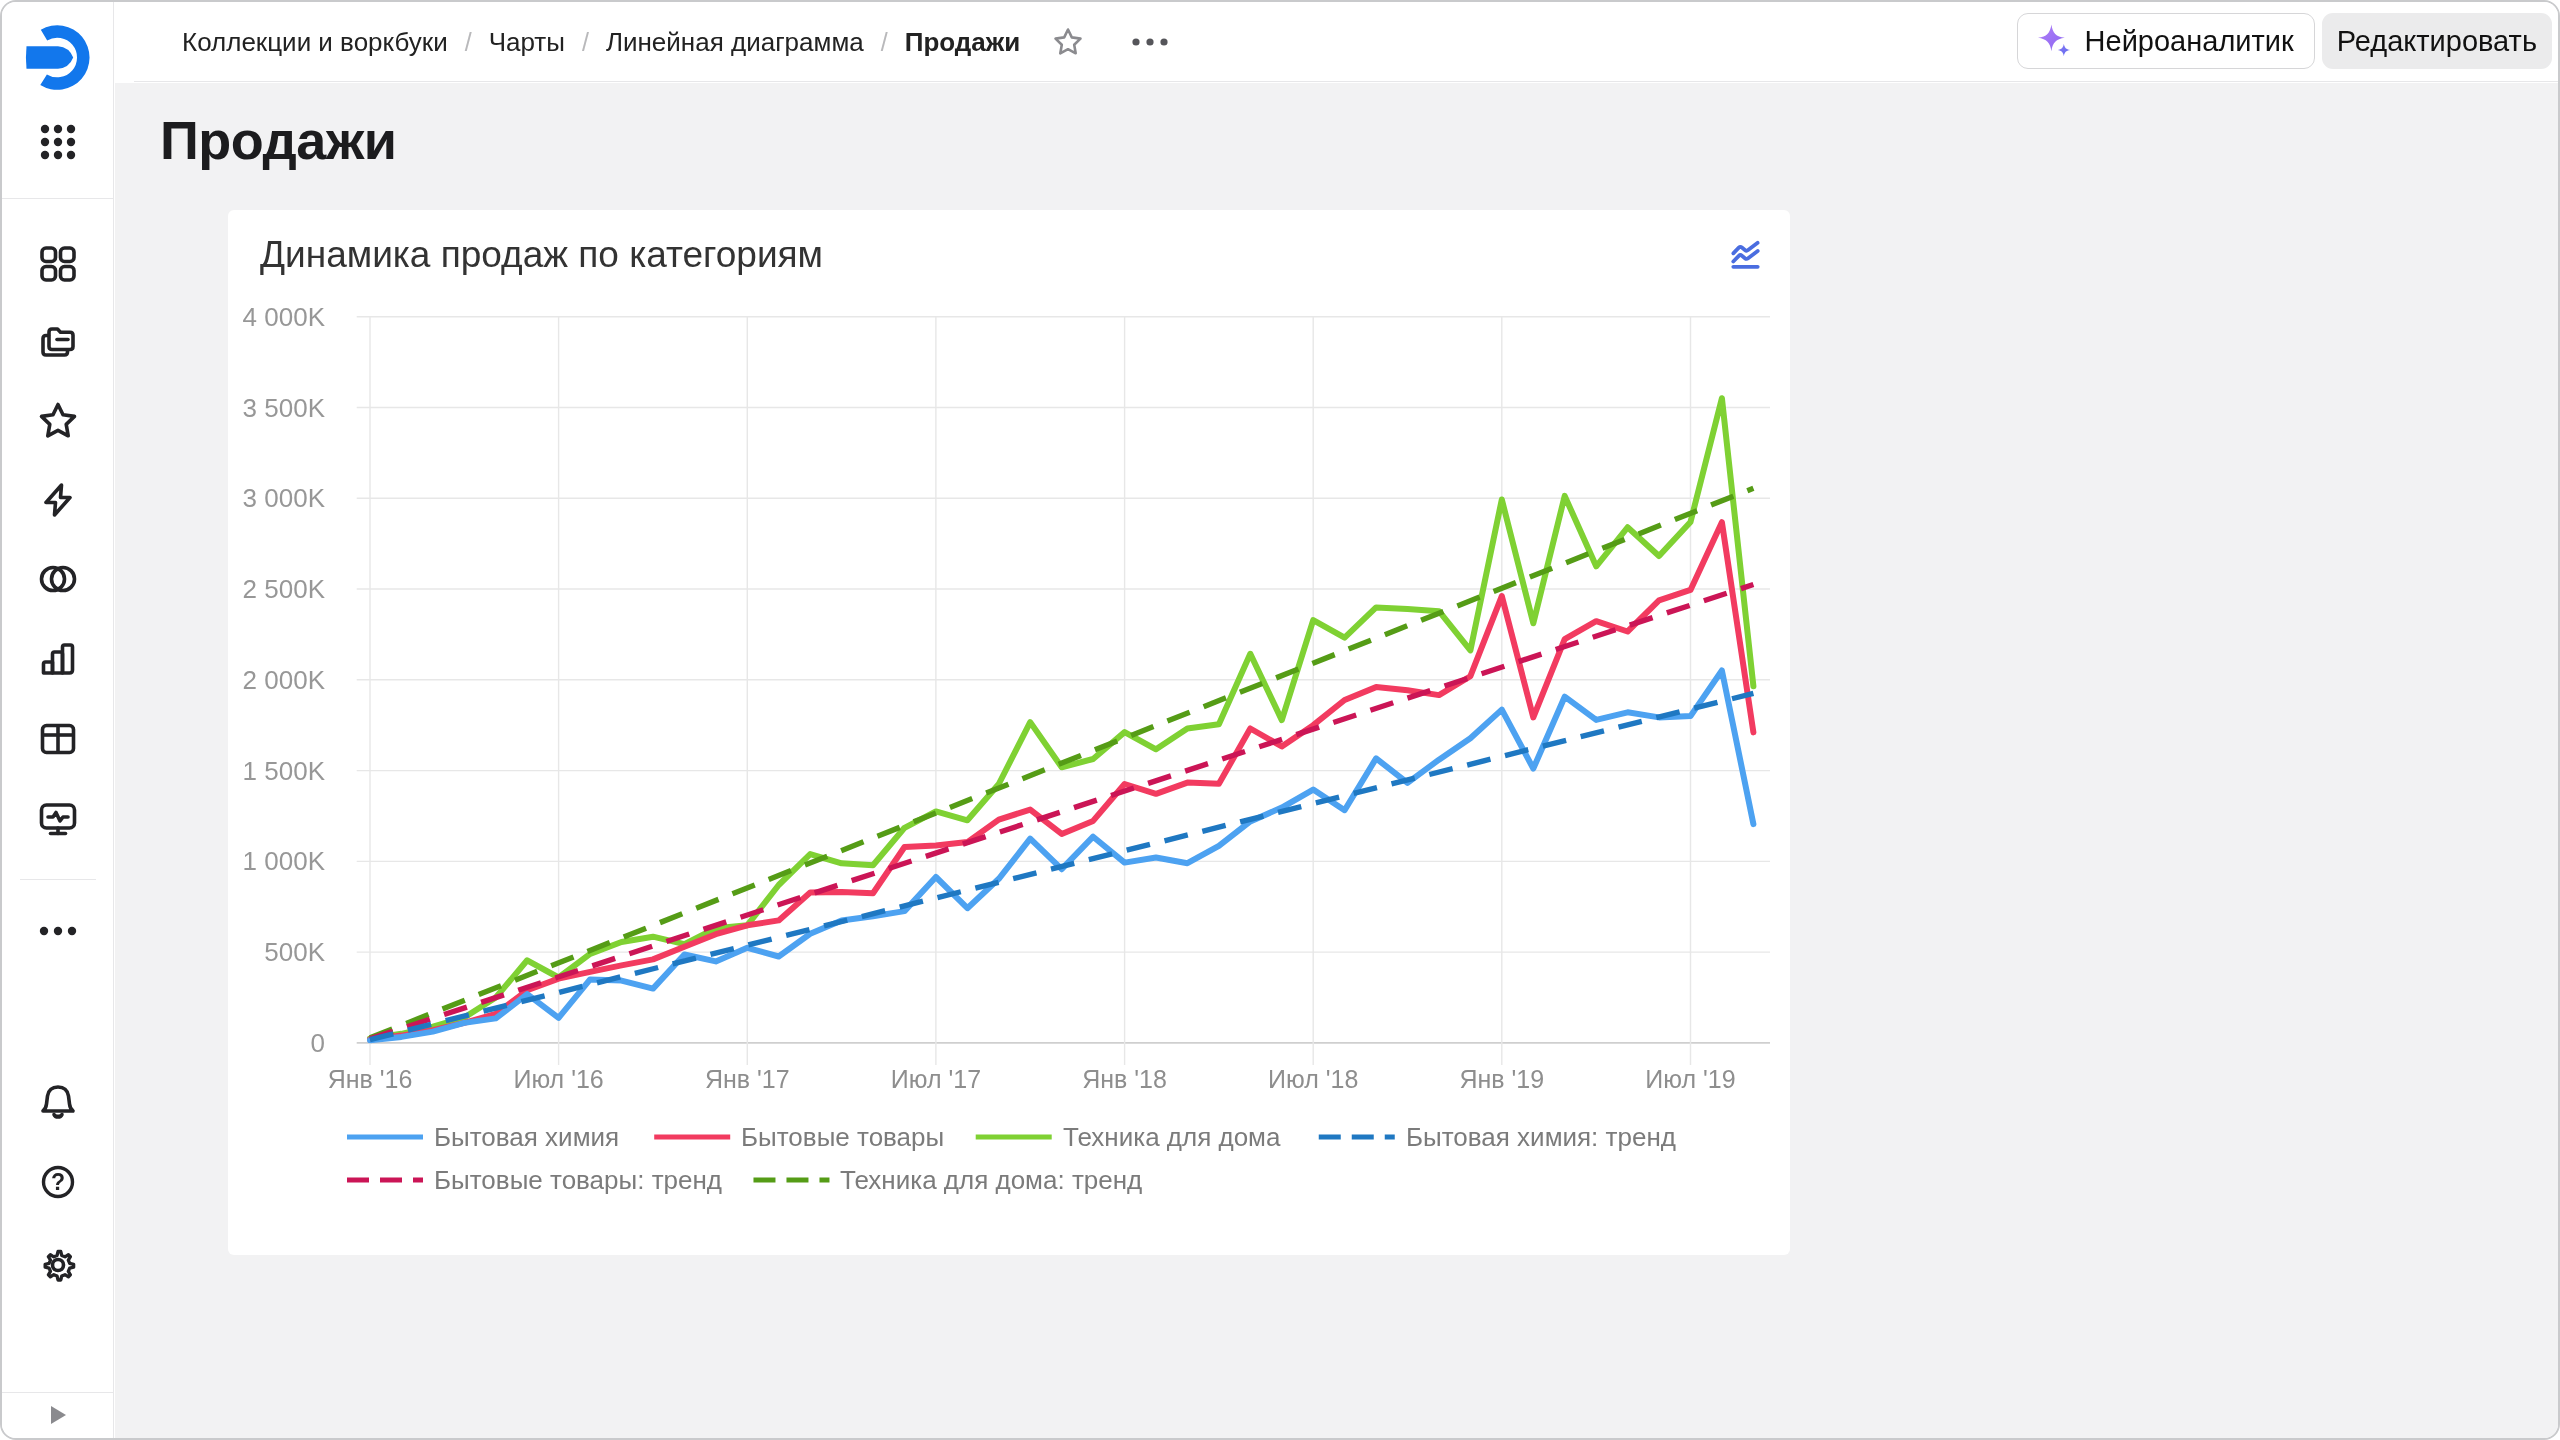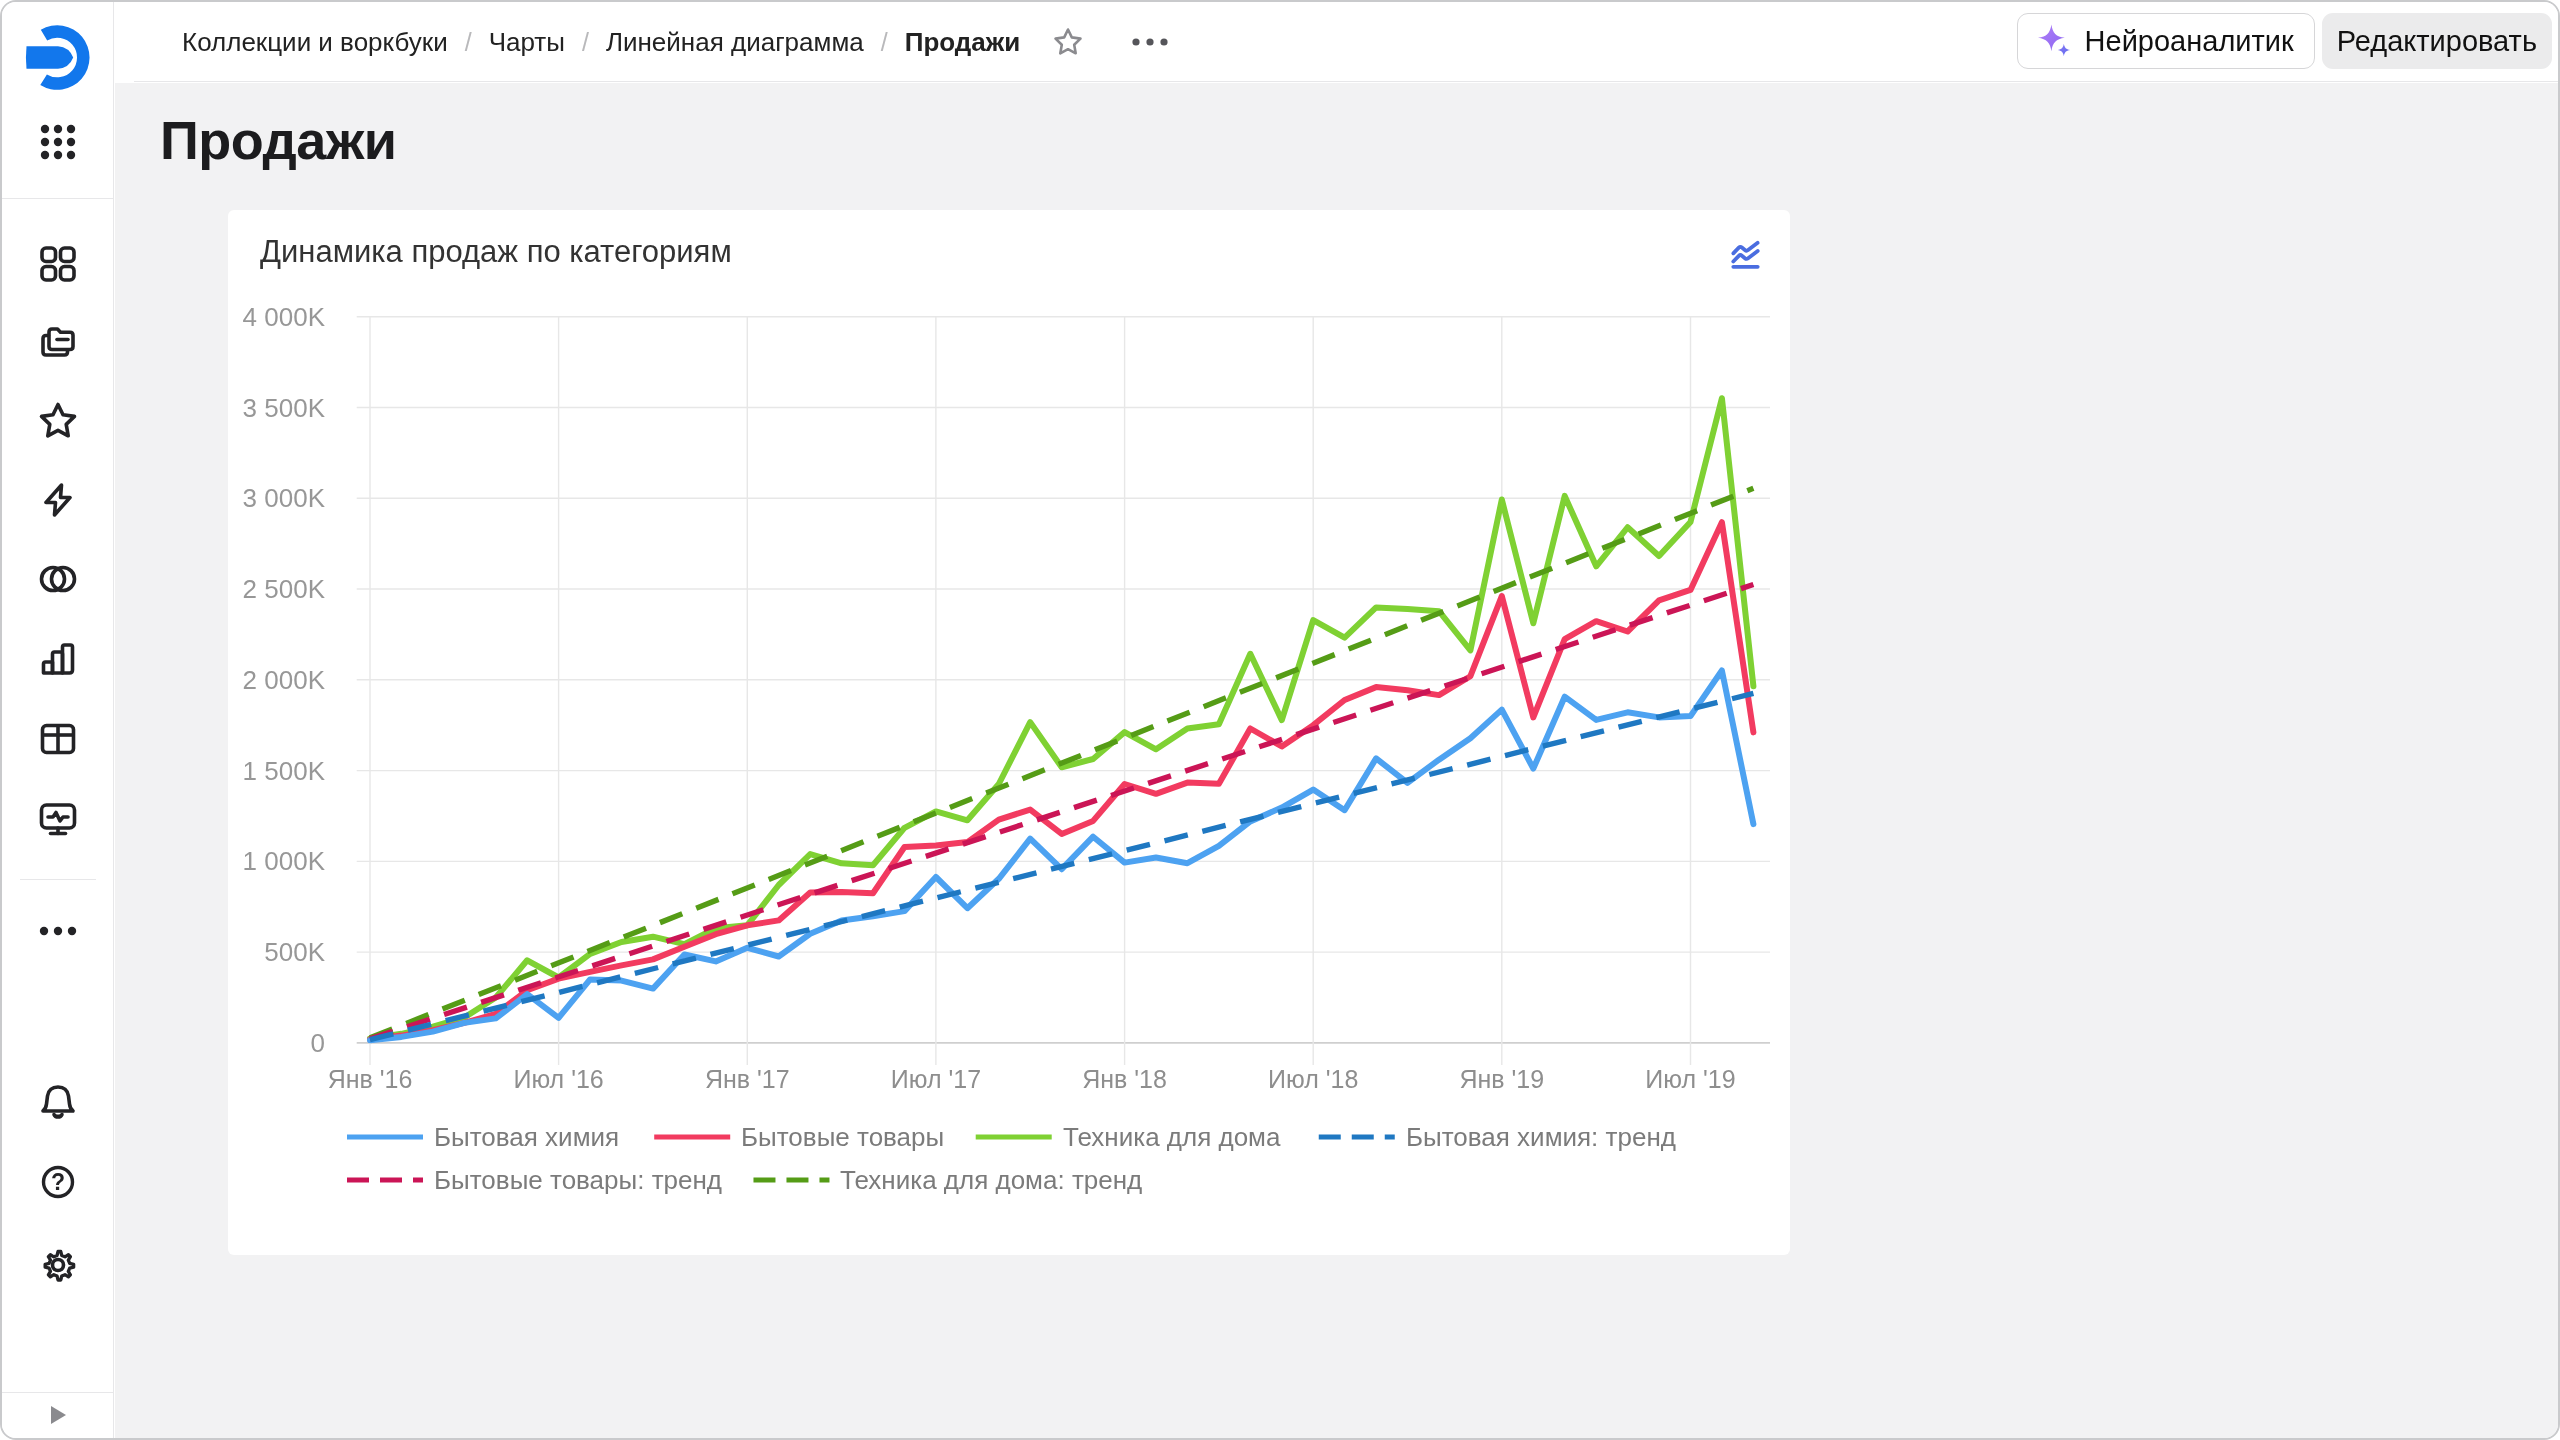--- a/index.html
+++ b/index.html
@@ -13,21 +13,21 @@
   .crumbs { position:absolute; left:48px; top:0; height:80px; display:flex; align-items:center; font-size:26px; color:#222; white-space:pre; }
   .crumbs .sep { color:#b9b9bb; padding:0 17px; font-size:25px; }
   .crumbs b { font-weight:700; }
   .hbtns { position:absolute; right:6px; top:11px; display:flex; gap:7px; }
   .btn { height:56px; border-radius:11px; display:flex; align-items:center; font-size:29px; color:#111; }
   .btn-neuro { background:#fff; border:1.5px solid #d6d6d8; padding:0 20px 0 14px; }
   .btn-edit  { background:#ebebec; padding:0 15px; }
   .main { position:absolute; left:113px; top:81px; right:0; bottom:0; background:#f2f2f3; }
   .pagetitle { position:absolute; left:45px; top:26px; font-size:54px; font-weight:600; letter-spacing:-0.5px; color:#1c1c1e; }
   .card { position:absolute; left:113px; top:127px; width:1562px; height:1045px; background:#fff; border-radius:6px; }
-  .cardtitle { position:absolute; left:32px; top:24px; font-size:31px; color:#333; }
+  .cardtitle { position:absolute; left:32px; top:24px; font-size:37px; color:#333; }
 </style>
 </head>
 <body>
 <div class="window">
 
   <div class="sidebar">
 
     <svg class="icon" style="top:55.5px" width="66" height="66" viewBox="0 0 66 66">
       <path d="M15.8 4.7 A32.3 32.3 0 1 1 15.3 60.0 L21.9 49.4 A19.8 19.8 0 1 0 22.2 15.4 Z" fill="#1277ec"></path>
       <path d="M1.5 21.2 Q0.4 32.5 1.5 43.8 L33 43.8 Q44.2 42.9 48.2 32.5 Q44.2 22.1 33 21.2 Z" fill="#1277ec"></path>

